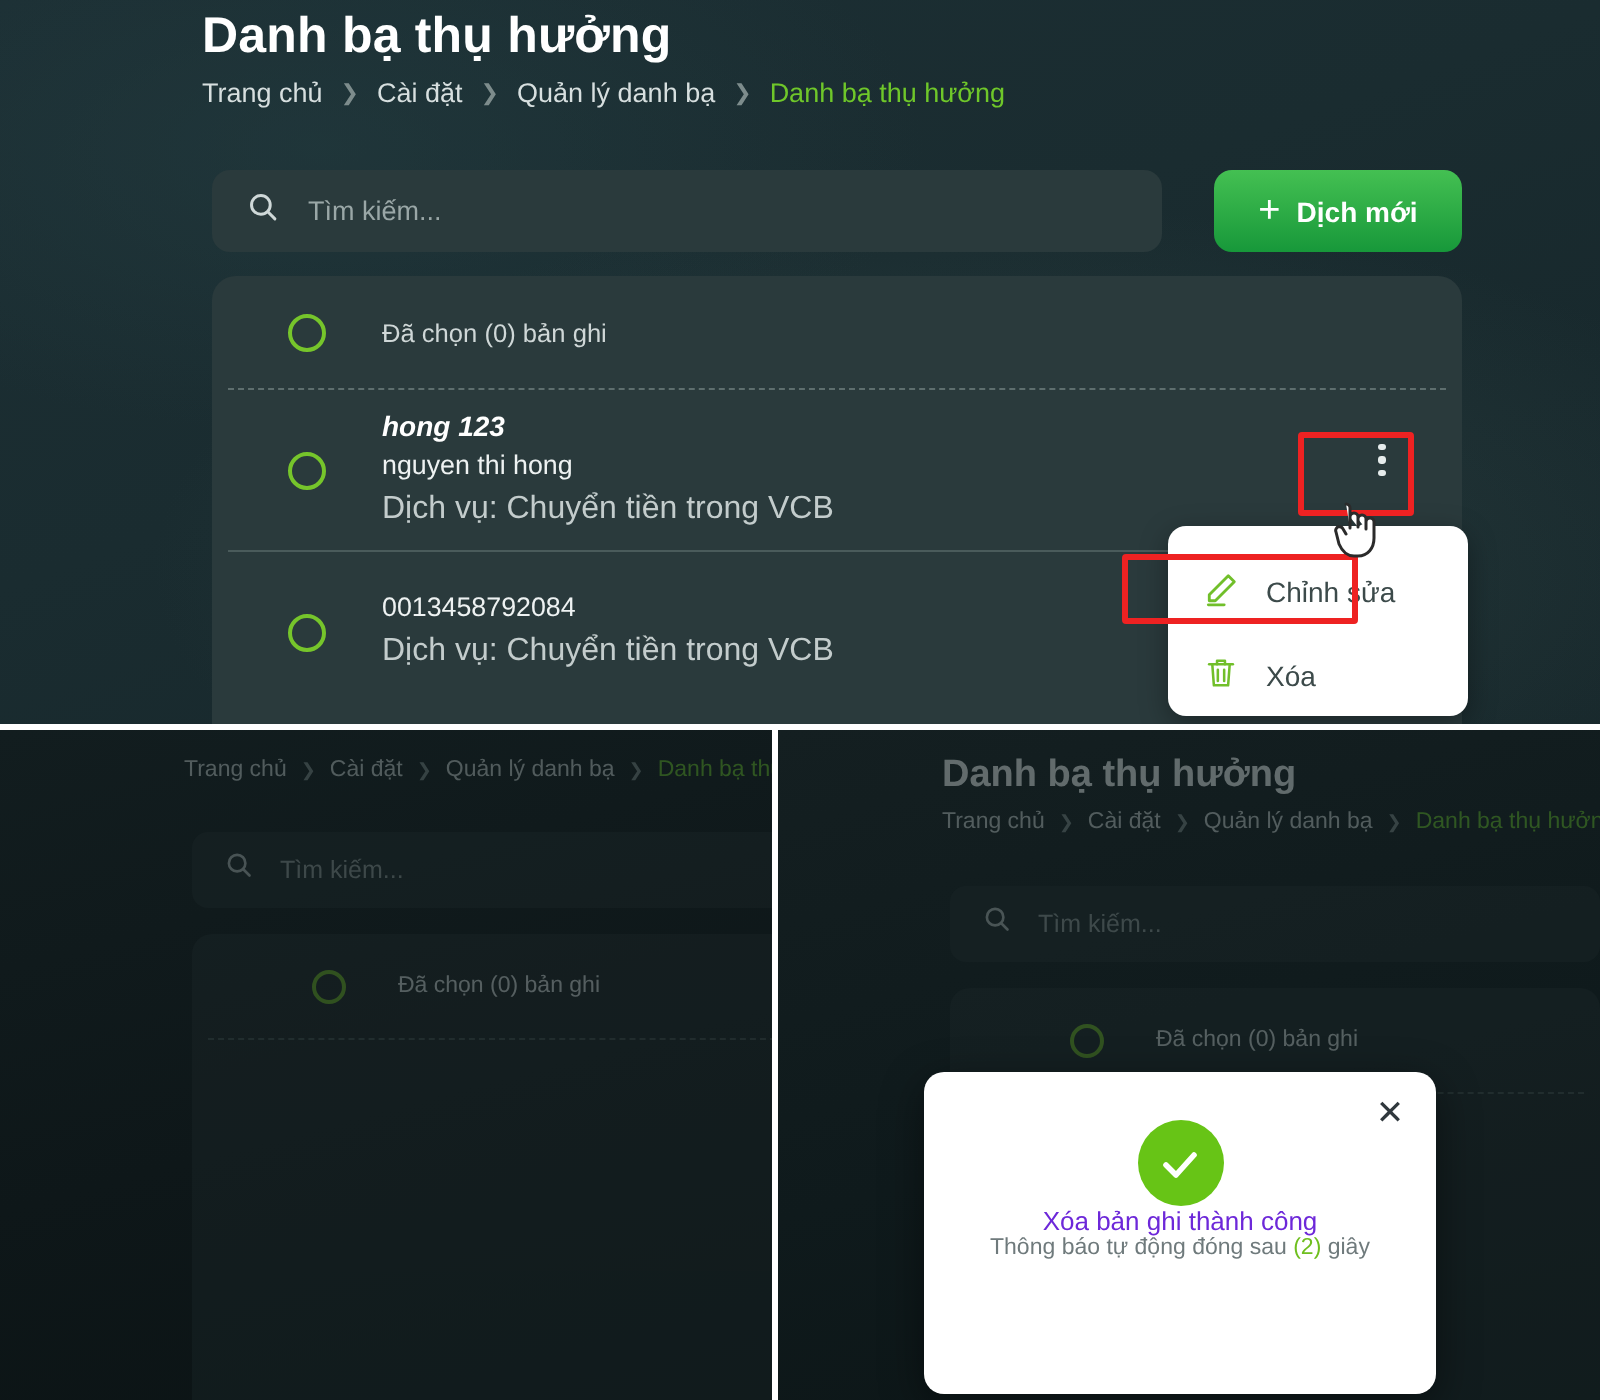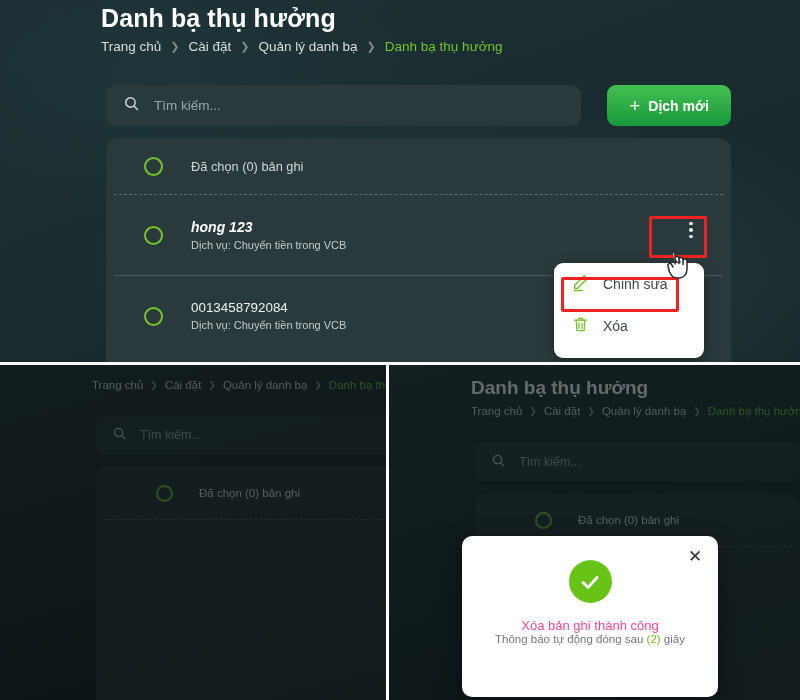--- a/index.html
+++ b/index.html
@@ -57,40 +57,40 @@
   .row-head { height: 56px; }
   .row-item { height: 80px; }
   .circle {
     width: 19px; height: 19px; border-radius: 50%;
     border: 2.2px solid #76c52b; flex: 0 0 auto;
   }
   .row-text { margin-left: 28px; }
   .row-head .row-text { font-size: 12.8px; color: #cfd7d7; }
   .r-name { font-size: 14px; font-weight: bold; color: #ffffff; line-height: 1.45; font-style: italic; }
   .r-sub  { font-size: 13.4px; color: #eef2f2; line-height: 1.45; }
-  .r-svc  { font-size: 11px; color: #c3cccc; line-height: 1.5; }
+  .r-svc  { font-size: 16px; color: #c3cccc; line-height: 1.5; }
   .dashed { height: 0; border-top: 1px dashed #5e6e6e; margin: 0 8px; }
   .solid  { height: 0; border-top: 1px solid #4a5b5b; margin: 0 8px; }
 
   .kebab-wrap { position: absolute; right: 18px; top: 18px; }
   .kebab {
     width: 44px; height: 34px; display: flex; flex-direction: column;
     align-items: center; justify-content: center; gap: 3.4px; cursor: pointer;
   }
   .kebab i { width: 3.4px; height: 3.4px; border-radius: 50%; background: #e6ecec; display: block; }
   .redbox { position: absolute; border: 3.5px solid #ee2222; border-radius: 2px; pointer-events: none; }
   .redbox-kebab { left: 649px; top: 216px; width: 58px; height: 42px; }
   .redbox-edit  { left: 561px; top: 277px; width: 118px; height: 35px; }
 
   .cursor { position: absolute; left: 666px; top: 250px; width: 26px; height: 32px; }
 
   .menu {
-    position: absolute; left: 554px; top: 263px; width: 150px; height: 95px;
+    position: absolute; left: 584px; top: 263px; width: 150px; height: 95px;
     background: #ffffff; border-radius: 9px; box-shadow: 0 4px 14px rgba(0,0,0,.35);
-    padding-top: 0;
+    padding-top: 12px;
   }
   .menu-item {
     height: 42px; display: flex; align-items: center; gap: 13px; padding-left: 17px; cursor: pointer;
     font-size: 14px; color: #3c4a4a;
   }
 
   
   .divider-h { position: absolute; left: 0; top: 362px; width: 800px; height: 3px; background: #ffffff; }
   .divider-v { position: absolute; left: 386px; top: 365px; width: 3px; height: 335px; background: #ffffff; }
 
@@ -131,21 +131,21 @@
   .dlg-close {
     position: absolute; right: 14px; top: 11px; width: 18px; height: 18px; cursor: pointer;
     display: flex; align-items: center; justify-content: center;
     font-size: 17px; color: #30383d; line-height: 1;
   }
   .badge-circle {
     width: 43px; height: 43px; border-radius: 50%; margin: 24px auto 0;
     display: flex; align-items: center; justify-content: center;
   }
   .badge-ok   { background: #67c416; }
-  .ok-title { margin-top: 15px; text-align: center; font-size: 13px; color: #ec4899; }
+  .ok-title { text-align: center; font-size: 13px; color: #6d28d9; }
   .ok-time  { margin-top: 5px; text-align: center; font-size: 11.5px; color: #8d9698; }
   .ok-auto  { text-align: center; font-size: 11.5px; color: #6f7a7c; }
   .ok-auto b { color: #6fbf1f; font-weight: normal; }
 </style>
 </head>
 <body>
 
 <div class="screen">
 
   <div class="panel-top">
@@ -184,20 +184,21 @@
         <span class="circle"></span>
         <span class="row-text">Đã chọn (0) bản ghi</span>
       </div>
 
       <div class="dashed"></div>
 
       <div class="row row-item">
         <span class="circle"></span>
         <div class="row-text">
           <div class="r-name">hong 123</div>
+          <div class="r-sub">nguyen thi hong</div>
           <div class="r-svc">Dịch vụ: Chuyển tiền trong VCB</div>
         </div>
         <div class="kebab-wrap">
           <div class="kebab">
               <i></i>
               <i></i>
               <i></i>
             </div>
         </div>
       </div>

